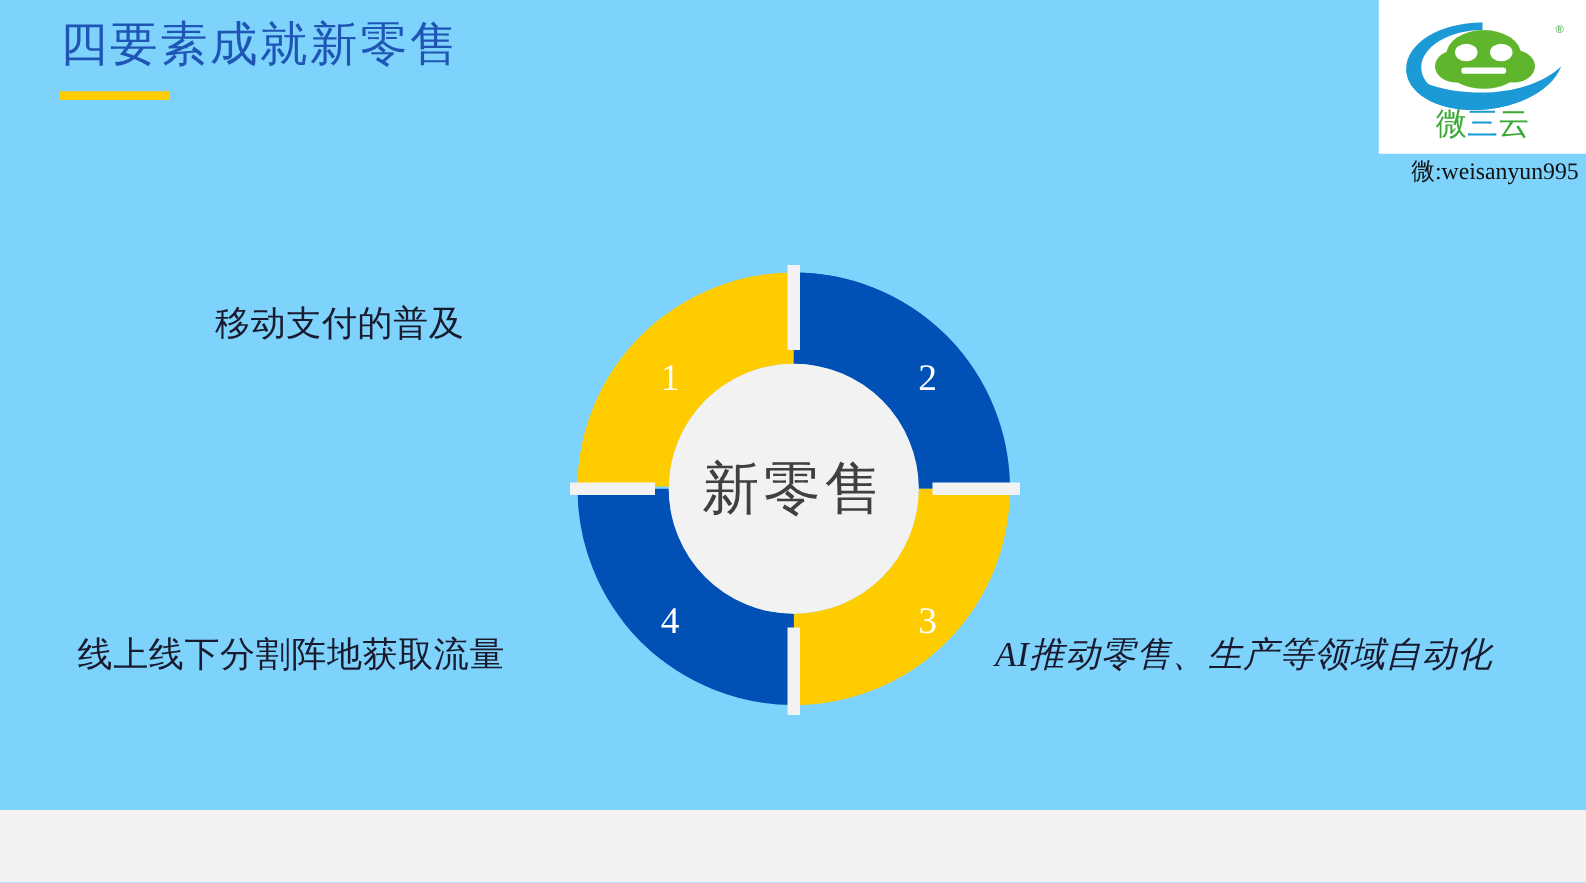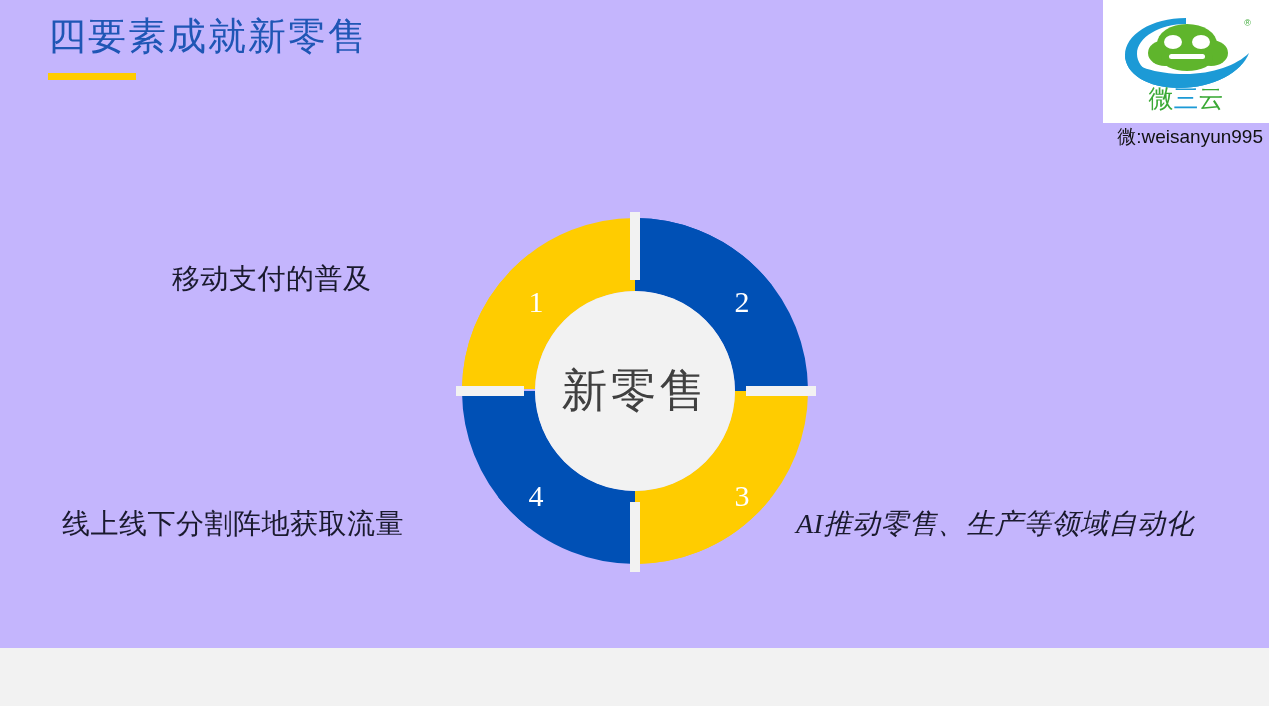--- a/index.html
+++ b/index.html
@@ -14,21 +14,21 @@
     font-family: "Liberation Serif", "DejaVu Serif", serif;
     overflow: hidden;
     position: relative;
   }
 
   
   .slide {
     position: relative;
     width: 1269px;
     height: 648px;
-    background: #c4b5fd;
+    background: #7dd3fc;
   }
 
   
   .title-block {
     position: absolute;
     left: 48px;
     top: 14px;
   }
   .slide-title {
     font-family: "Liberation Serif", "DejaVu Serif", serif;
@@ -71,21 +71,21 @@
     right: 4px;
     top: 10px;
     font-size: 9px;
     color: #3aa935;
     font-family: "Liberation Sans", sans-serif;
   }
   .brand-handle {
     position: absolute;
     right: 6px;
     top: 124px;
-    font-family: Liberation Sans, sans-serif;
+    font-family: Liberation Serif, serif;
     font-size: 19px;
     color: #111111;
     white-space: nowrap;
   }
 
   
   .donut {
     position: absolute;
     left: 460px;
     top: 216px;
@@ -127,21 +127,21 @@
 
   
   .callout {
     position: absolute;
     font-family: "Liberation Serif", "DejaVu Serif", serif;
     font-size: 28px;
     color: #1a1a2e;
     white-space: nowrap;
     letter-spacing: 0.5px;
   }
-  .callout-1 { left: 172px; top: 240px; margin-top: 20px; }
+  .callout-1 { left: 172px; top: 240px; }
   .callout-2 { left: 862px; top: 240px; }
   .callout-3 { left: 796px; top: 505px; font-style: italic; }
   .callout-4 { left: 62px; top: 505px; }
 </style>
 </head>
 <body>
 
 <div class="slide">
 
   <div class="title-block">

